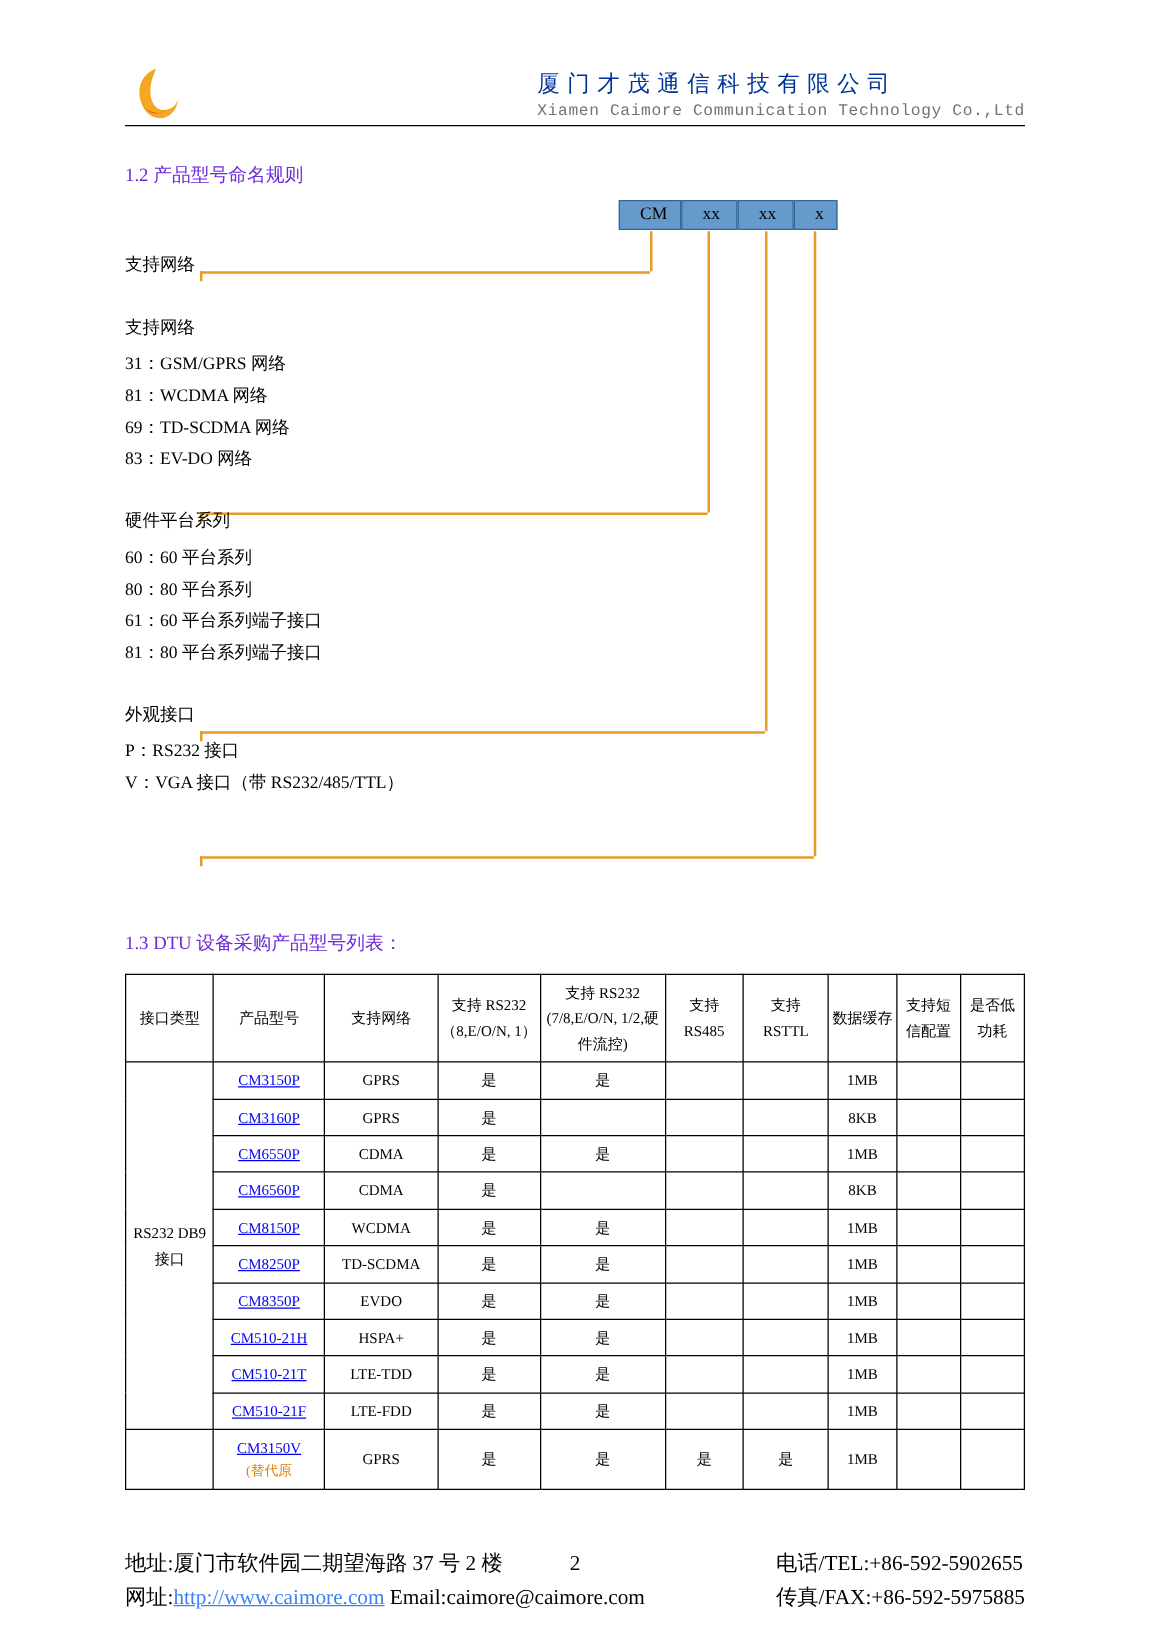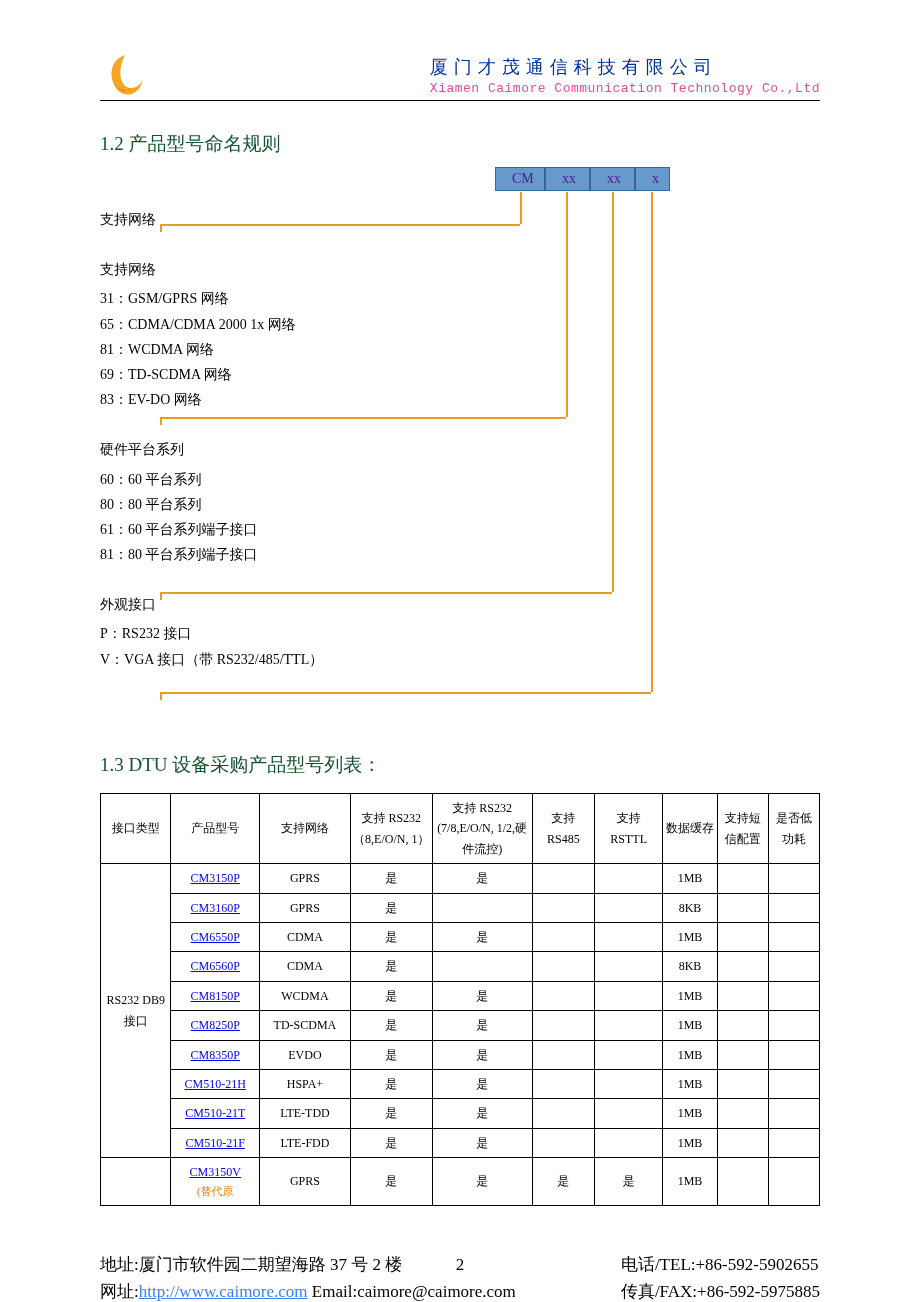--- a/index.html
+++ b/index.html
@@ -29,45 +29,45 @@
   }
   .logo svg { width: 100%; height: 100%; }
   .company-block { text-align: left; }
   .company-cn {
     color: #003399;
     font-size: 18px;
     letter-spacing: 6px;
     font-family: "SimSun", serif;
   }
   .company-en {
-    color: #ec4899;
+    color: #737373;
     font-size: 13px;
     font-family: "Courier New", monospace;
     letter-spacing: 0.5px;
     margin-top: 2px;
   }
   .section-title {
-    color: #14532d;
-    font-size: 19px;
+    color: #6d28d9;
+    font-size: 15px;
     margin: 20px 0 15px 0;
   }
   .naming-area {
     position: relative;
     min-height: 560px;
   }
   .code-boxes {
     position: absolute;
     right: 150px;
     top: -5px;
     display: flex;
   }
   .code-box {
     background: #6699CC;
     border: 1px solid #336699;
-    color: #4c1d95;
+    color: #000000;
     font-family: "Times New Roman", serif;
     font-size: 14px;
     padding: 3px 16px;
     text-align: center;
   }
   .code-box.cm { width: 50px; }
   .code-box.xx { width: 45px; }
   .code-box.x  { width: 35px; }
   .naming-block {
     margin-bottom: 25px;
@@ -159,21 +159,20 @@
   <div class="connector" style="left:60px; top:420px; width:2px; height:8px;"></div>
   <div class="connector" style="left:60px; top:520px; width:2px; height:8px;"></div>
 
   <div id="naming-blocks" style="padding-top: 35px;">
         <div class="naming-block" style="position: relative;">
           <div class="label">支持网络</div>
         </div>
         <div class="naming-block" style="position: relative;">
           <div class="label">支持网络</div>
           <div>31：GSM/GPRS 网络</div>
-          <div>65：CDMA/CDMA 2000 1x 网络</div>
           <div>81：WCDMA 网络</div>
           <div>69：TD-SCDMA 网络</div>
           <div>83：EV-DO 网络</div>
         </div>
         <div class="naming-block" style="position: relative;">
           <div class="label">硬件平台系列</div>
           <div>60：60 平台系列</div>
           <div>80：80 平台系列</div>
           <div>61：60 平台系列端子接口</div>
           <div>81：80 平台系列端子接口</div>

